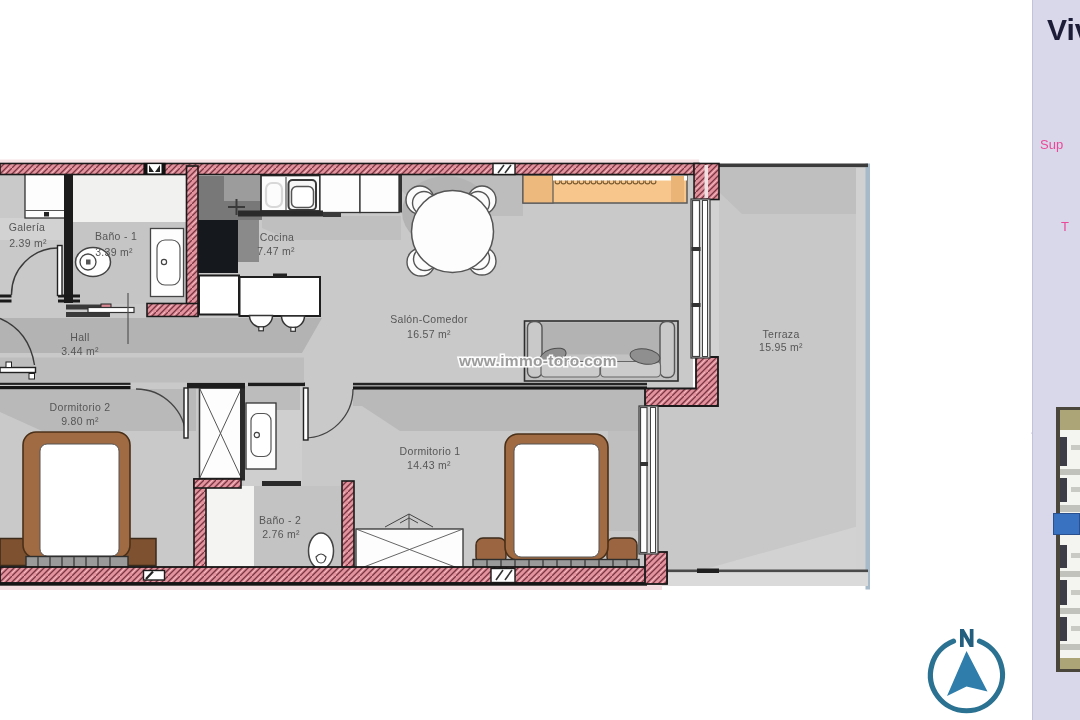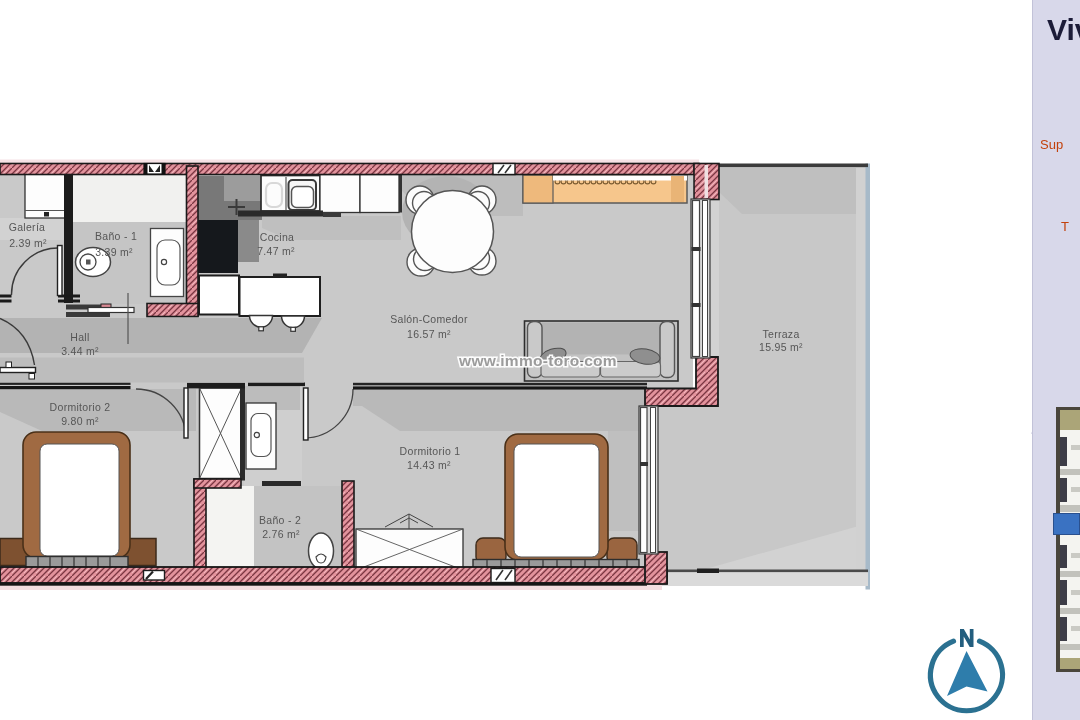--- a/index.html
+++ b/index.html
@@ -1,18 +1,18 @@
 <!DOCTYPE html>
 <html><head>
 <meta charset="utf-8">
 <style>
 html,body{margin:0;padding:0;background:#ffffff;font-family:"Liberation Sans",sans-serif;}
 #page{position:relative;width:1080px;height:720px;overflow:hidden;background:#fff;}
 #plan{position:absolute;left:0;top:0;}
-.sbtxt{position:absolute;color:#c2410c;}
+.sbtxt{position:absolute;color:#ec4899;}
 </style>
 </head>
 <body>
 <div id="page">
 <svg id="plan" width="1080" height="720" viewBox="0 0 1080 720" shape-rendering="auto">
 <defs>
 <pattern id="hatch" patternUnits="userSpaceOnUse" width="12" height="12">
 <rect width="12" height="12" fill="#e2929c"></rect>
 <path d="M-3,9 L9,-3 M0,12 L12,0 M3,15 L15,3" stroke="#7a3642" stroke-width="1.3" fill="none"></path>
 <path d="M-1.5,10.5 L10.5,-1.5" stroke="#f2bcc2" stroke-width="0.9" fill="none"></path>

